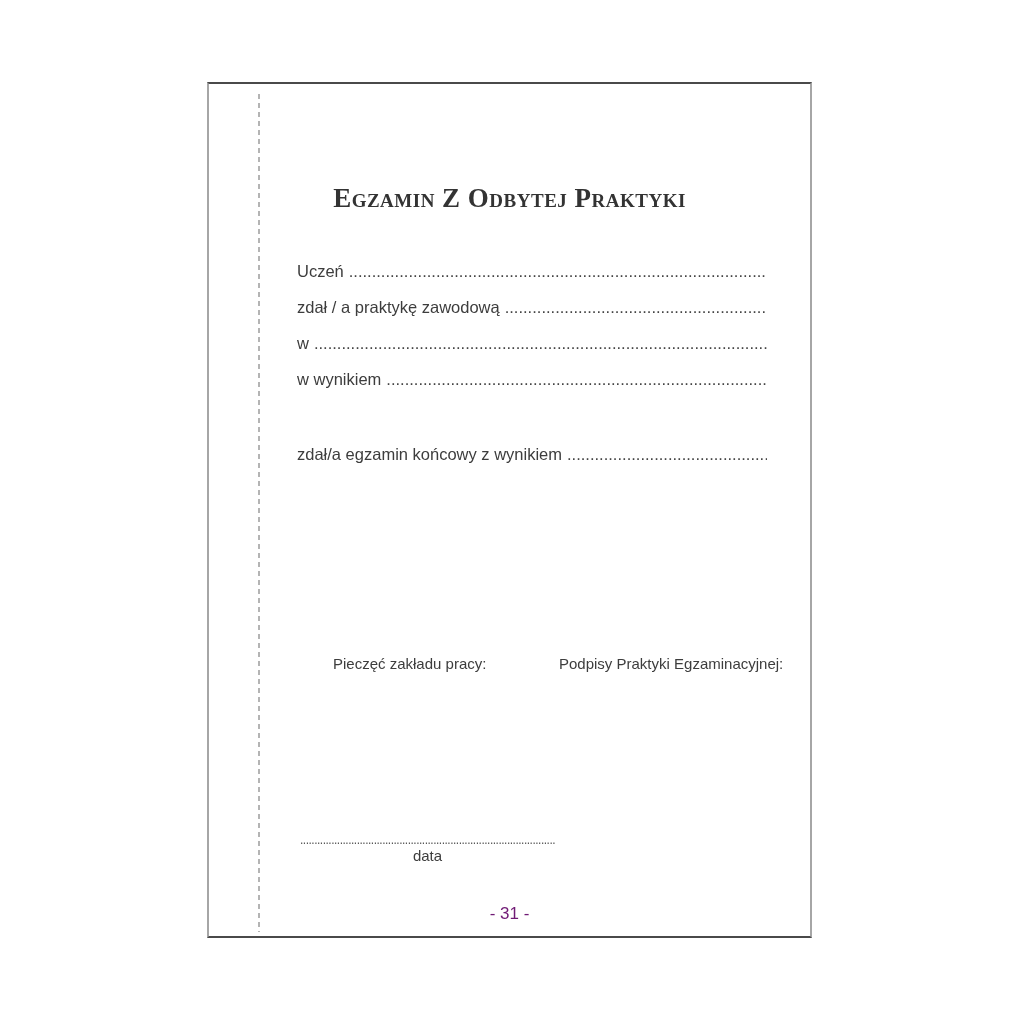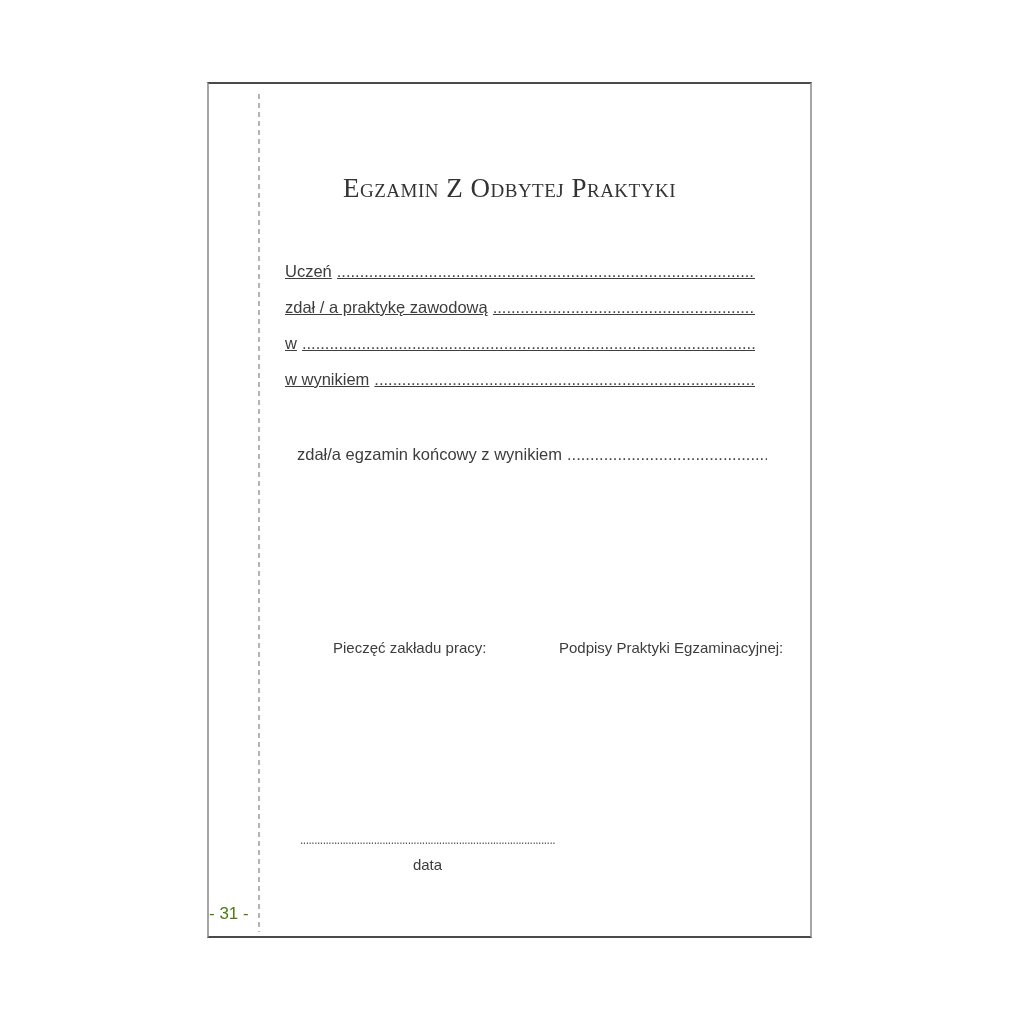--- a/index.html
+++ b/index.html
@@ -39,35 +39,34 @@
       to bottom,
       #b4b4b4 0px, #b4b4b4 5px,
       transparent 5px, transparent 9px
     );
   }
   .title {
     position: absolute;
     left: 0;
     right: 0;
     top: 84px;
-    margin: 5px;
+    margin: 15px;
     text-align: center;
     font-family: "Liberation Serif", serif;
-    font-weight: normal;
+    font-weight: bold;
     font-variant: small-caps;
     font-size: 27px;
     letter-spacing: 0.5px;
     color: #333333;
   }
   .form-block {
     position: absolute;
-    left: 76px;
+    left: 88px;
     top: 178px;
     width: 470px;
-    text-decoration: underline;
   }
   .fill-line {
     display: flex;
     align-items: baseline;
     font-size: 16.5px;
     line-height: 19px;
     margin-bottom: 17px;
   }
   .fill-line .label {
     white-space: pre;
@@ -82,21 +81,21 @@
   }
   .result-line {
     position: absolute;
     left: 88px;
     top: 361px;
     width: 470px;
     margin-bottom: 0;
   }
   .sig-label {
     position: absolute;
-    top: 555px;
+    top: 571px;
     font-size: 15px;
     line-height: 18px;
     white-space: nowrap;
   }
   .sig-left { left: 124px; }
   .sig-right { left: 350px; }
   .date-block {
     position: absolute;
     left: 91px;
     top: 750px;
@@ -108,30 +107,31 @@
     white-space: nowrap;
     text-align: left;
     font-size: 12px;
     line-height: 12px;
     letter-spacing: -0.5px;
     color: #555555;
   }
   .date-label {
     font-size: 15px;
     line-height: 18px;
-    margin-top: 10px;
+    margin-top: 1px;
   }
   .page-number {
     position: absolute;
     left: 0;
     right: 0;
     top: 820px;
+    text-align: center;
     font-size: 17px;
     line-height: 20px;
-    color: #4d7c0f;
+    color: #701a75;
   }
 </style>
 </head>
 <body>
 
 <div class="canvas">
   <div class="page">
 
     <div class="binding-line"></div>
 

